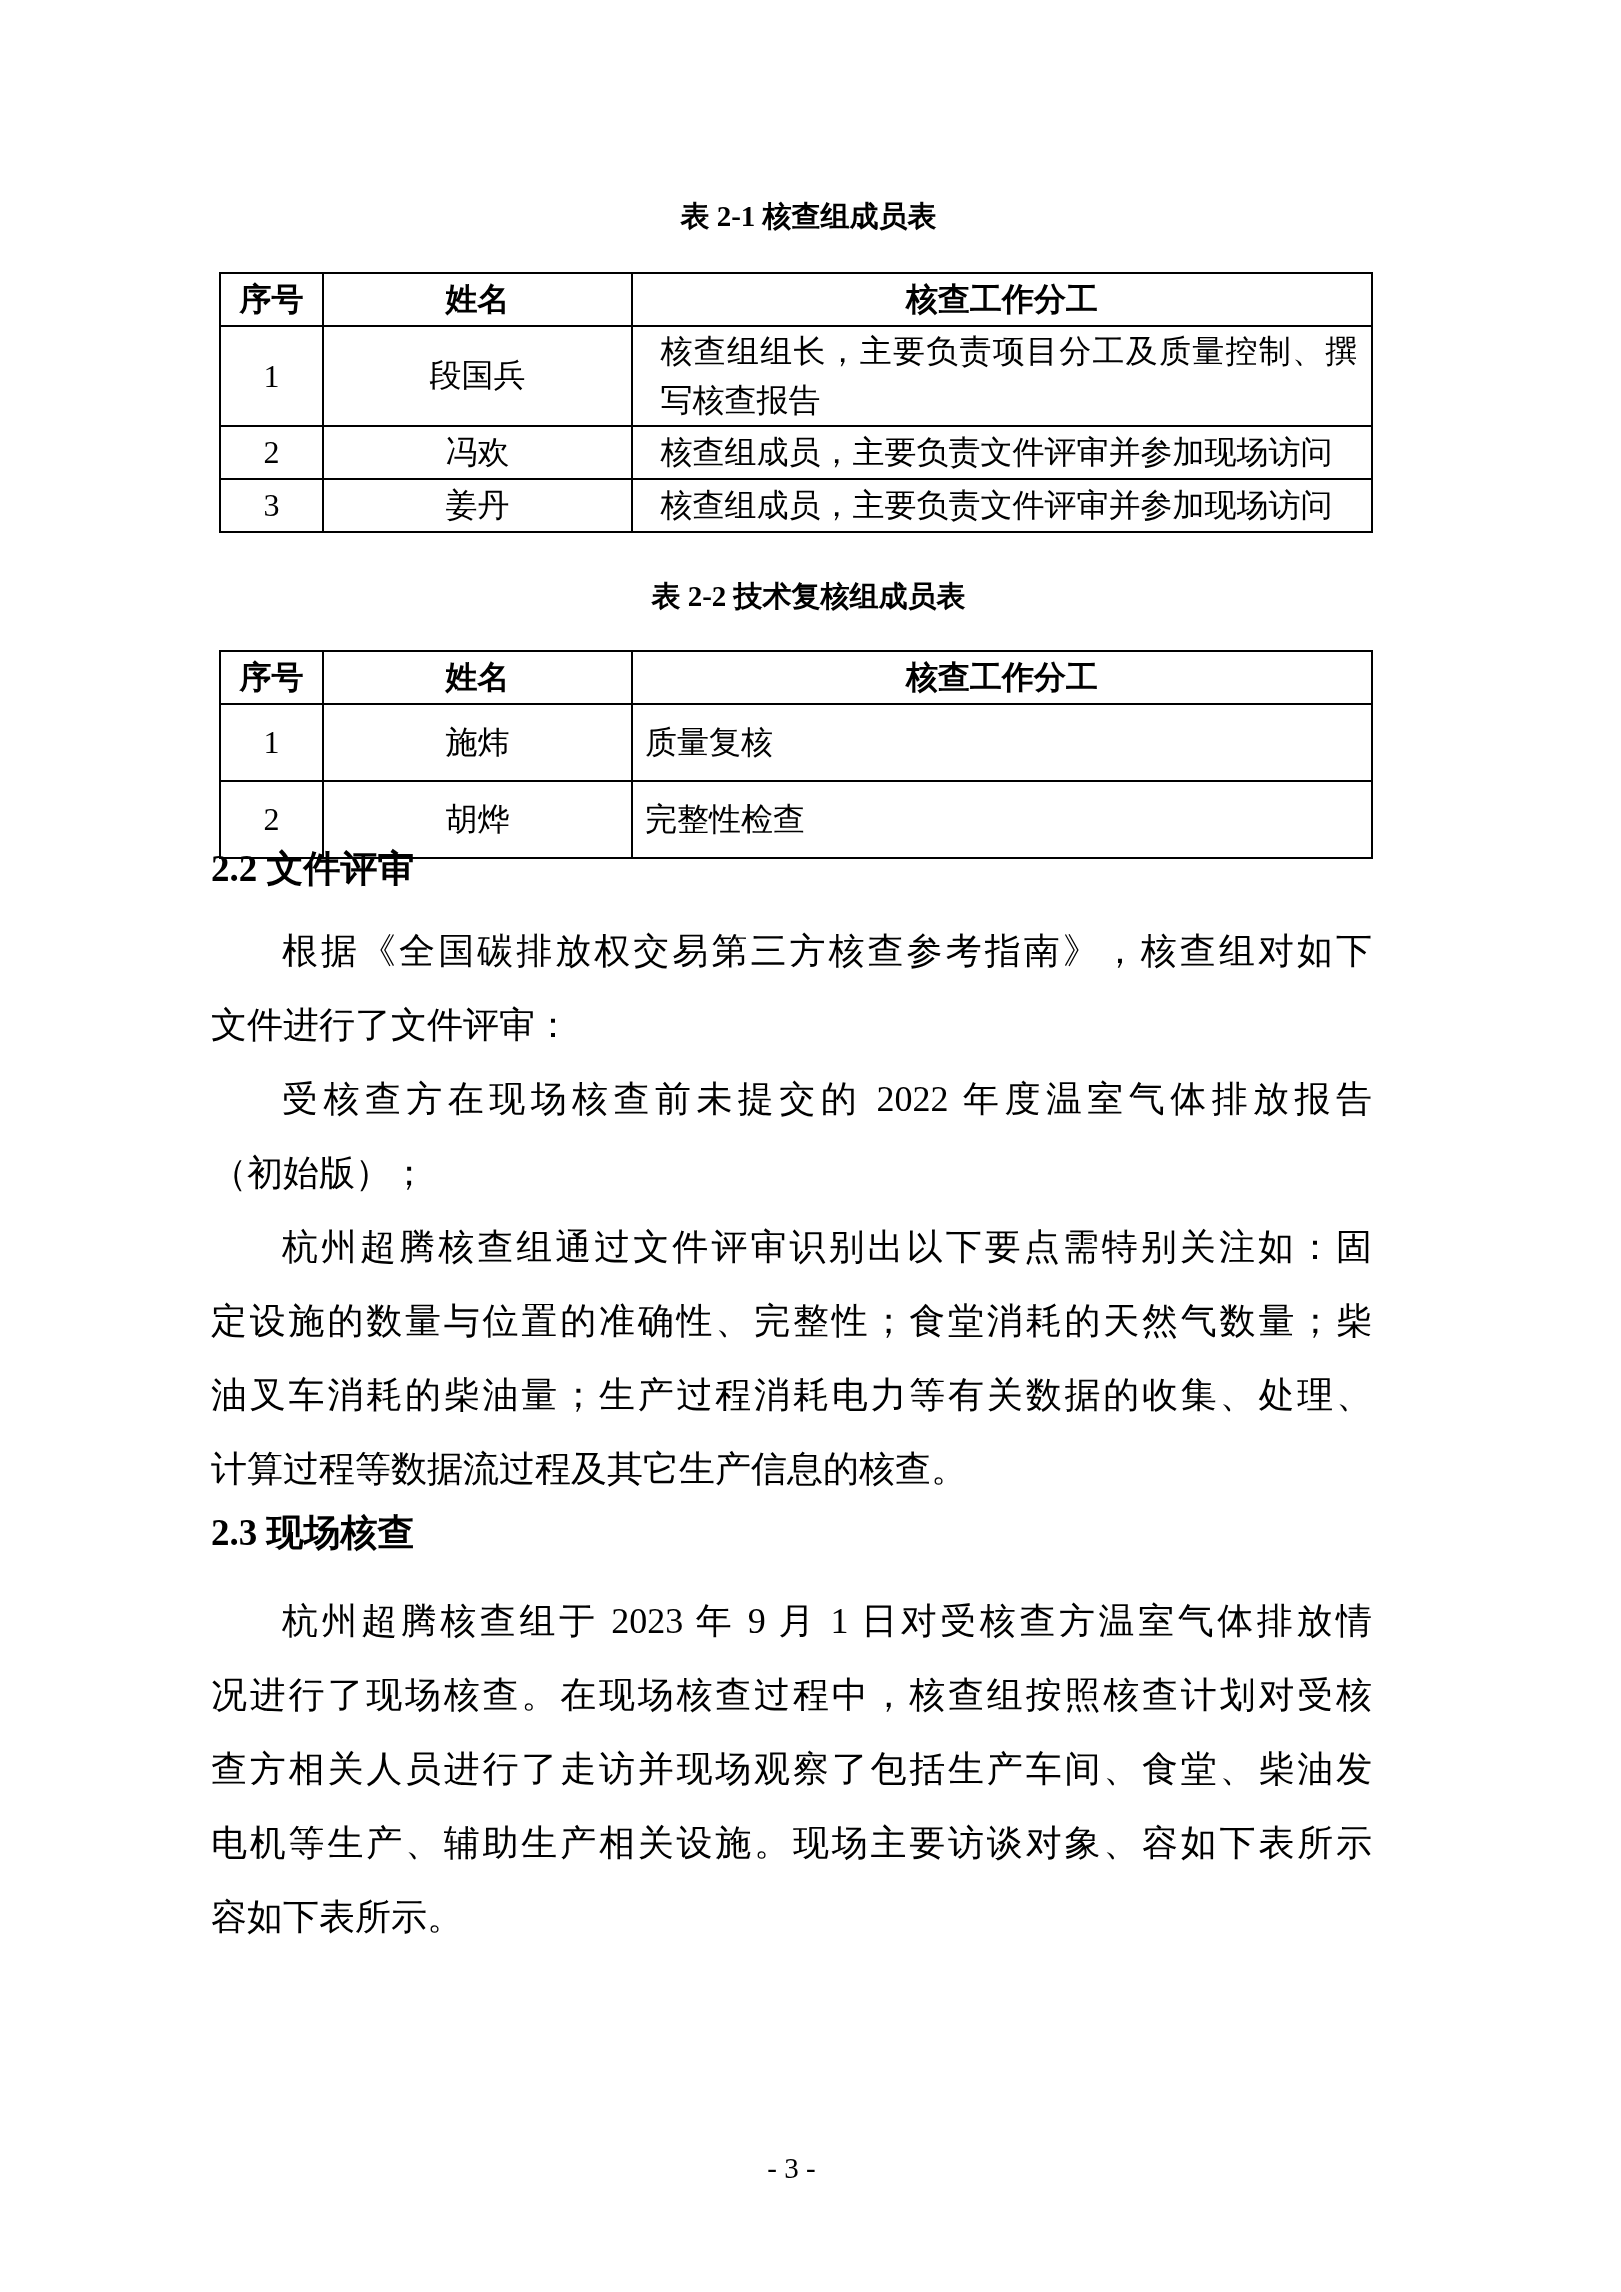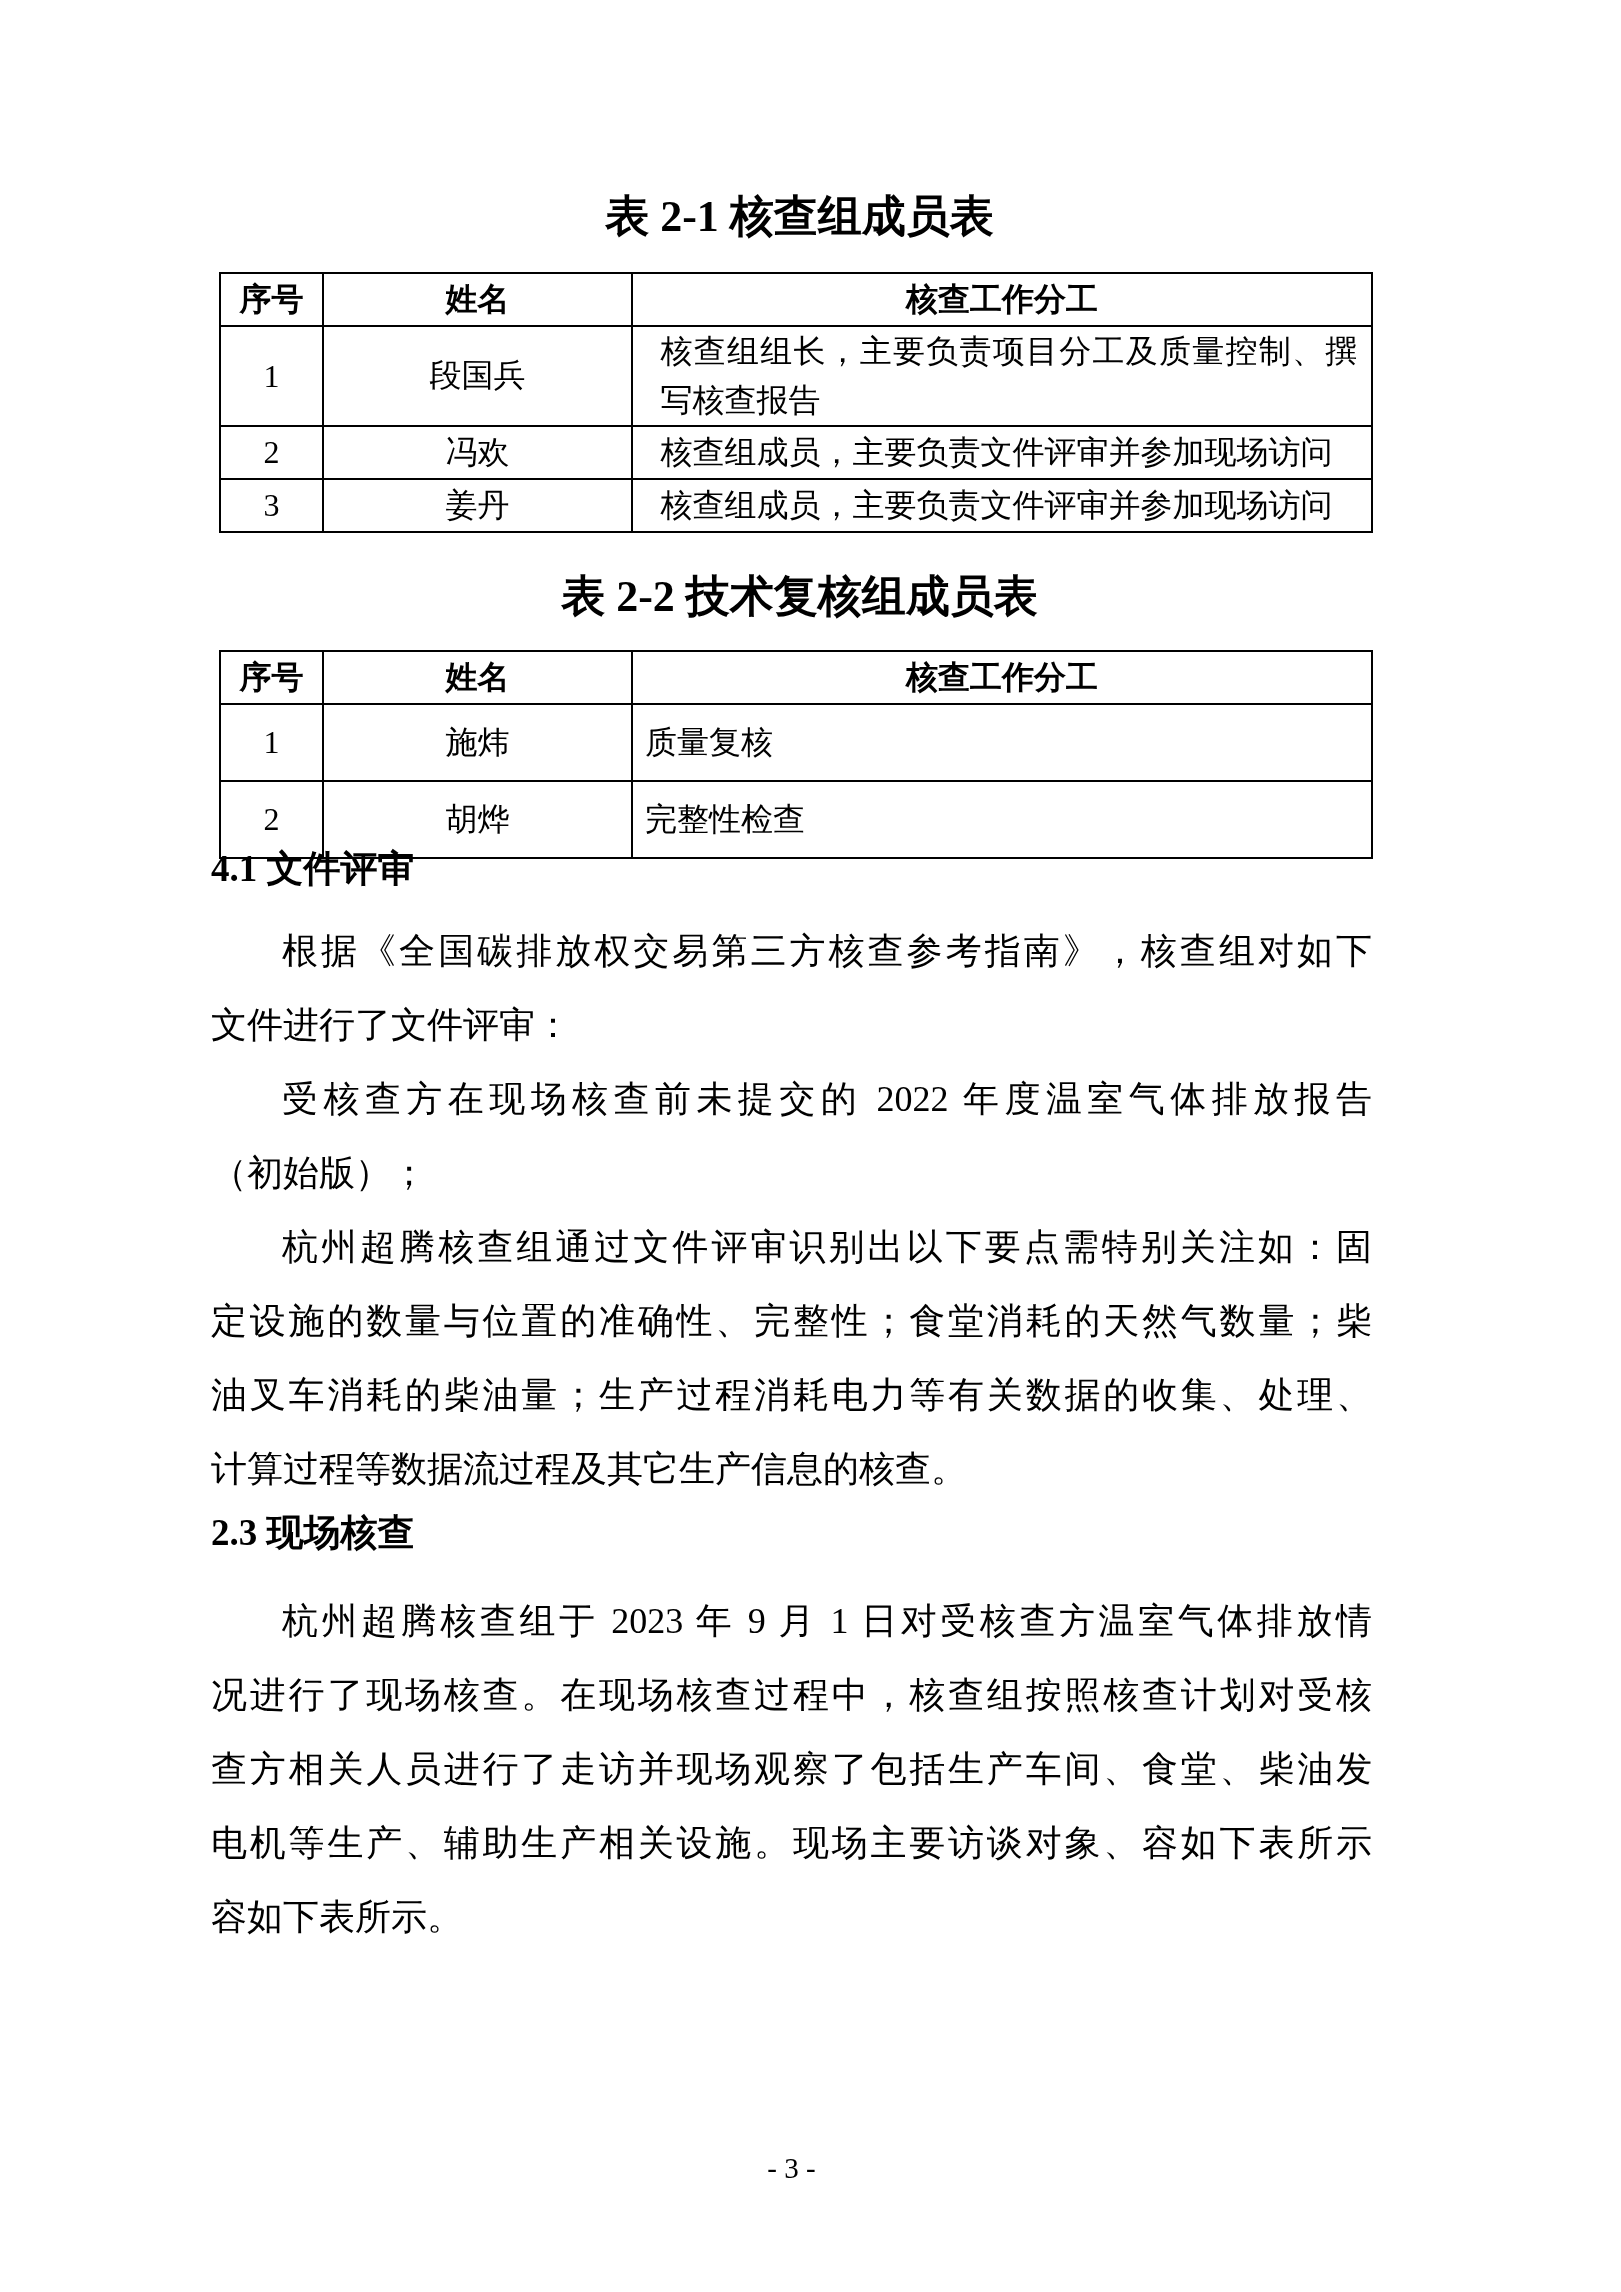--- a/index.html
+++ b/index.html
@@ -2,22 +2,22 @@
 <html><head>
 <meta charset="utf-8">
 <style>
   html,body { margin:0; padding:0; background:#888; }
   .page {
     position:relative; width:1621px; height:2293px; margin:0 auto;
     background:#ffffff; color:#000;
     font-family:"Liberation Serif","DejaVu Serif",serif;
   }
   .doc-title {
-    position:absolute; left:219px; width:1161px; text-align:center;
-    font-weight:bold; font-size:44px; line-height:45px; white-space:pre;
+    position:absolute; left:228px; width:1161px; text-align:center;
+    font-weight:bold; font-size:29px; line-height:45px; white-space:pre;
   }
   #t1-title { top:194px; }
   #t2-title { top:574px; }
   table.member {
     position:absolute; left:219px; width:1154px;
     border-collapse:collapse; table-layout:fixed;
     font-size:32px;
   }
   #table1 { top:272px; }
   #table2 { top:650px; }
@@ -108,21 +108,21 @@
       <td class="c-duty">质量复核</td>
     </tr>
     <tr>
       <td class="c-no">2</td>
       <td class="c-name">胡烨</td>
       <td class="c-duty">完整性检查</td>
     </tr>
   </tbody>
     </table>
 
-  <div class="sec-heading" id="h22">4.1 文件评审</div>
+  <div class="sec-heading" id="h22">2.2 文件评审</div>
 
   <div class="bodyblock" id="body1">
     <div class="ln full ind">根据《全国碳排放权交易第三方核查参考指南》，核查组对如下</div>
     <div class="ln">文件进行了文件评审：</div>
     <div class="ln full ind">受核查方在现场核查前未提交的 2022 年度温室气体排放报告</div>
     <div class="ln">（初始版）；</div>
     <div class="ln full ind">杭州超腾核查组通过文件评审识别出以下要点需特别关注如：固</div>
     <div class="ln full">定设施的数量与位置的准确性、完整性；食堂消耗的天然气数量；柴</div>
     <div class="ln full">油叉车消耗的柴油量；生产过程消耗电力等有关数据的收集、处理、</div>
     <div class="ln">计算过程等数据流过程及其它生产信息的核查。</div>

